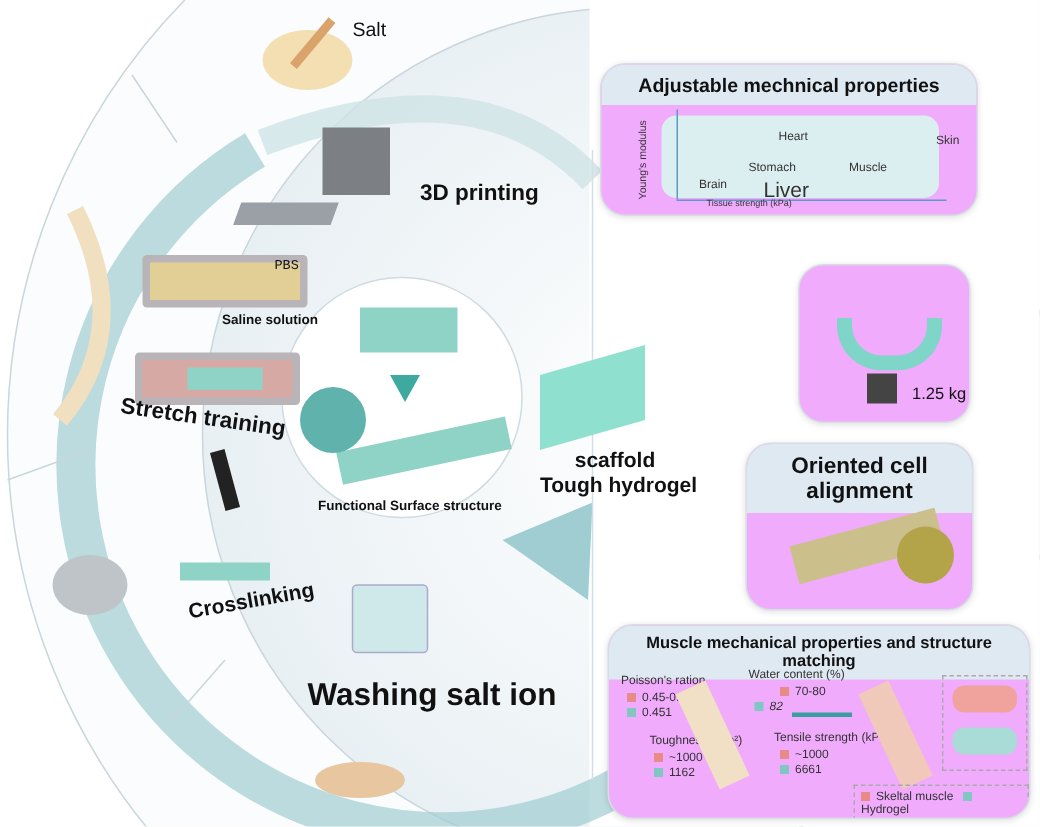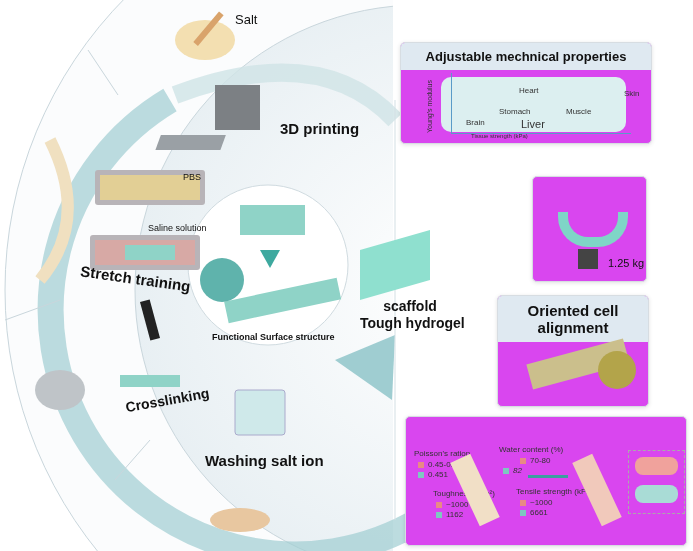--- a/index.html
+++ b/index.html
@@ -1,20 +1,20 @@
 <!DOCTYPE html>
 <html><head>
 <meta charset="utf-8">
 <style>
   html,body{margin:0;padding:0;background:#fff;}
   body{width:693px;height:551px;position:relative;overflow:hidden;font-family:"Liberation Sans",sans-serif;color:#111;}
   .abs{position:absolute;}
   svg.bg{position:absolute;left:0;top:0;}
   .lbl{position:absolute;font-weight:bold;white-space:nowrap;}
-  .panel{position:absolute;background:#d946ef;border:1px solid #d7dde2;border-radius:5px;box-shadow:0 1px 4px rgba(0,0,0,.12);overflow:hidden;}
+  .panel{position:absolute;background:#f0abfc;border:1px solid #d7dde2;border-radius:17px;box-shadow:0 1px 4px rgba(0,0,0,.12);overflow:hidden;}
   .panel .ph{background:#dfe9f1;text-align:center;font-weight:bold;font-size:13px;padding:6px 0;}
   .small{font-size:8px;font-weight:normal;color:#333;}
   .sw{display:inline-block;width:6px;height:6px;margin-right:4px;vertical-align:middle;}
 </style>
 </head>
 <body>
 
 <svg class="bg" width="693" height="551">
   <defs>
     <radialGradient id="inner" cx="0.55" cy="0.5" r="0.6">
@@ -52,71 +52,76 @@
   <rect x="145" y="300" width="10" height="40" fill="#222" transform="rotate(-15 150 320)"></rect>
   <rect x="120" y="375" width="60" height="12" fill="#8fd3c7"></rect>
   <rect x="235" y="390" width="50" height="45" rx="3" fill="#cfe9ea" stroke="#aac"></rect>
   <ellipse cx="60" cy="390" rx="25" ry="20" fill="#bfc4c8"></ellipse>
   <ellipse cx="240" cy="520" rx="30" ry="12" fill="#e8c7a0"></ellipse>
   <path d="M50 140 Q 90 220 40 280" stroke="#f0e0c0" stroke-width="12" fill="none"></path>
 </svg>
 
 <div class="lbl" style="left:235px;top:12px;font-size:13px;font-weight:normal;">Salt</div>
 <div class="lbl" style="left:280px;top:120px;font-size:15px;">3D printing</div>
-<div class="lbl" style="left:183px;top:172px;font-size:9px;font-weight:normal;">PBS</div>
-<div class="lbl" style="left:148px;top:223px;font-size:9px;font-weight:normal;">Saline solution</div>
+<div class="lbl" style="left:183px;top:172px;font-size:9px;font-weight:normal;font-family:Liberation Mono, monospace;">PBS</div>
+<div class="lbl" style="left:148px;top:208px;font-size:9px;font-weight:bold;">Saline solution</div>
 <div class="lbl" style="left:80px;top:270px;font-size:15px;transform:rotate(8deg);">Stretch training</div>
 <div class="lbl" style="left:212px;top:332px;font-size:9px;">Functional Surface structure</div>
 <div class="lbl" style="left:125px;top:392px;font-size:14px;transform:rotate(-10deg);">Crosslinking</div>
-<div class="lbl" style="left:205px;top:452px;font-size:15px;">Washing salt ion</div>
+<div class="lbl" style="left:205px;top:452px;font-size:21px;">Washing salt ion</div>
 <div class="lbl" style="left:360px;top:298px;font-size:14px;text-align:center;width:100px;line-height:17px;">
   <div>scaffold</div>
   <div>Tough hydrogel</div>
 </div>
 
 <div class="panel" style="left:400px;top:42px;width:250px;height:100px;">
   <div class="ph">Adjustable mechnical properties</div>
   <div class="abs" style="left:40px;top:34px;width:185px;height:55px;background:#dceff0;border-radius:10px;"></div>
   <div class="abs small" style="left:2px;top:60px;transform:rotate(-90deg);font-size:7px;">Young's modulus</div>
   <div class="abs" style="left:50px;top:30px;width:1px;height:60px;background:#5a9bc8;"></div>
   <div class="abs" style="left:50px;top:90px;width:180px;height:1px;background:#5a9bc8;"></div>
   <div class="abs small" style="left:70px;top:90px;font-size:6px;">Tissue strength (kPa)</div>
   <div class="abs small" style="left:118px;top:43px;font-size:8px;">Heart</div>
   <div class="abs small" style="left:183px;top:46px;font-size:8px;padding-left:40px;">Skin</div>
   <div class="abs small" style="left:98px;top:64px;font-size:8px;">Stomach</div>
   <div class="abs small" style="left:165px;top:64px;font-size:8px;">Muscle</div>
   <div class="abs small" style="left:65px;top:75px;font-size:8px;">Brain</div>
-  <div class="abs small" style="left:120px;top:75px;font-size:11px;">Liver</div>
+  <div class="abs small" style="left:108px;top:75px;font-size:14px;">Liver</div>
 </div>
 
 <div class="panel" style="left:532px;top:176px;width:113px;height:104px;">
   <div class="abs" style="left:25px;top:35px;width:50px;height:25px;border:10px solid #7fd5c7;border-top:none;border-radius:0 0 30px 30px;"></div>
   <div class="abs" style="left:45px;top:72px;width:20px;height:20px;background:#444;"></div>
   <div class="abs" style="left:75px;top:80px;font-size:11px;">1.25 kg</div>
 </div>
 
 <div class="panel" style="left:497px;top:295px;width:150px;height:110px;">
   <div class="ph" style="font-size:15px;">Oriented cell alignment</div>
   <div class="abs" style="left:30px;top:55px;width:100px;height:26px;background:#cbbf8c;transform:rotate(-15deg);"></div>
   <div class="abs" style="left:100px;top:55px;width:38px;height:38px;border-radius:50%;background:#b3a44a;"></div>
 </div>
 
 <div class="panel" style="left:405px;top:416px;width:280px;height:128px;">
+  <div class="ph" style="font-size:11px;">Muscle mechanical properties and structure matching</div>
   <div class="abs small" style="left:8px;top:32px;">Poisson's ration</div>
   <div class="abs small" style="left:12px;top:43px;"><span class="sw" style="background:#e88a85"></span><span>0.45-0.5</span></div>
   <div class="abs small" style="left:12px;top:53px;"><span class="sw" style="background:#7fc7c0"></span><span>0.451</span></div>
   <div class="abs small" style="left:93px;top:28px;">Water content (%)</div>
   <div class="abs small" style="left:114px;top:39px;"><span class="sw" style="background:#e88a85"></span><span>70-80</span></div>
   <div class="abs small" style="left:97px;top:49px;font-style:italic;"><span class="sw" style="background:#7fc7c0"></span><span>82</span></div>
   <div class="abs small" style="left:27px;top:72px;">Toughness (J/m²)</div>
   <div class="abs small" style="left:30px;top:83px;"><span class="sw" style="background:#e88a85"></span><span>~1000</span></div>
   <div class="abs small" style="left:30px;top:93px;"><span class="sw" style="background:#7fc7c0"></span><span>1162</span></div>
   <div class="abs small" style="left:110px;top:70px;">Tensile strength (kPa)</div>
   <div class="abs small" style="left:114px;top:81px;"><span class="sw" style="background:#e88a85"></span><span>~1000</span></div>
   <div class="abs small" style="left:114px;top:91px;"><span class="sw" style="background:#7fc7c0"></span><span>6661</span></div>
   <div class="abs" style="left:58px;top:38px;width:22px;height:70px;background:#f1dfc6;transform:rotate(-25deg);"></div>
   <div class="abs" style="left:122px;top:58px;width:40px;height:3px;background:#3a9ea0;"></div>
   <div class="abs" style="left:180px;top:38px;width:22px;height:70px;background:#f1c9bb;transform:rotate(-25deg);"></div>
   <div class="abs" style="left:222px;top:33px;width:55px;height:62px;border:1px dashed #aaa;">
     <div style="margin:6px;height:18px;background:#f0a29c;border-radius:8px;"></div>
     <div style="margin:10px 6px;height:18px;background:#a9dcd6;border-radius:8px;"></div>
   </div>
+  <div class="abs small" style="left:163px;top:106px;border:1px dashed #aaa;padding:2px 4px;">
+    <span class="sw" style="background:#e88a85"></span><span>Skeltal muscle</span>
+    &nbsp;&nbsp;<span class="sw" style="background:#7fc7c0"></span><span>Hydrogel</span>
+  </div>
 </div>
 
 </body></html>

